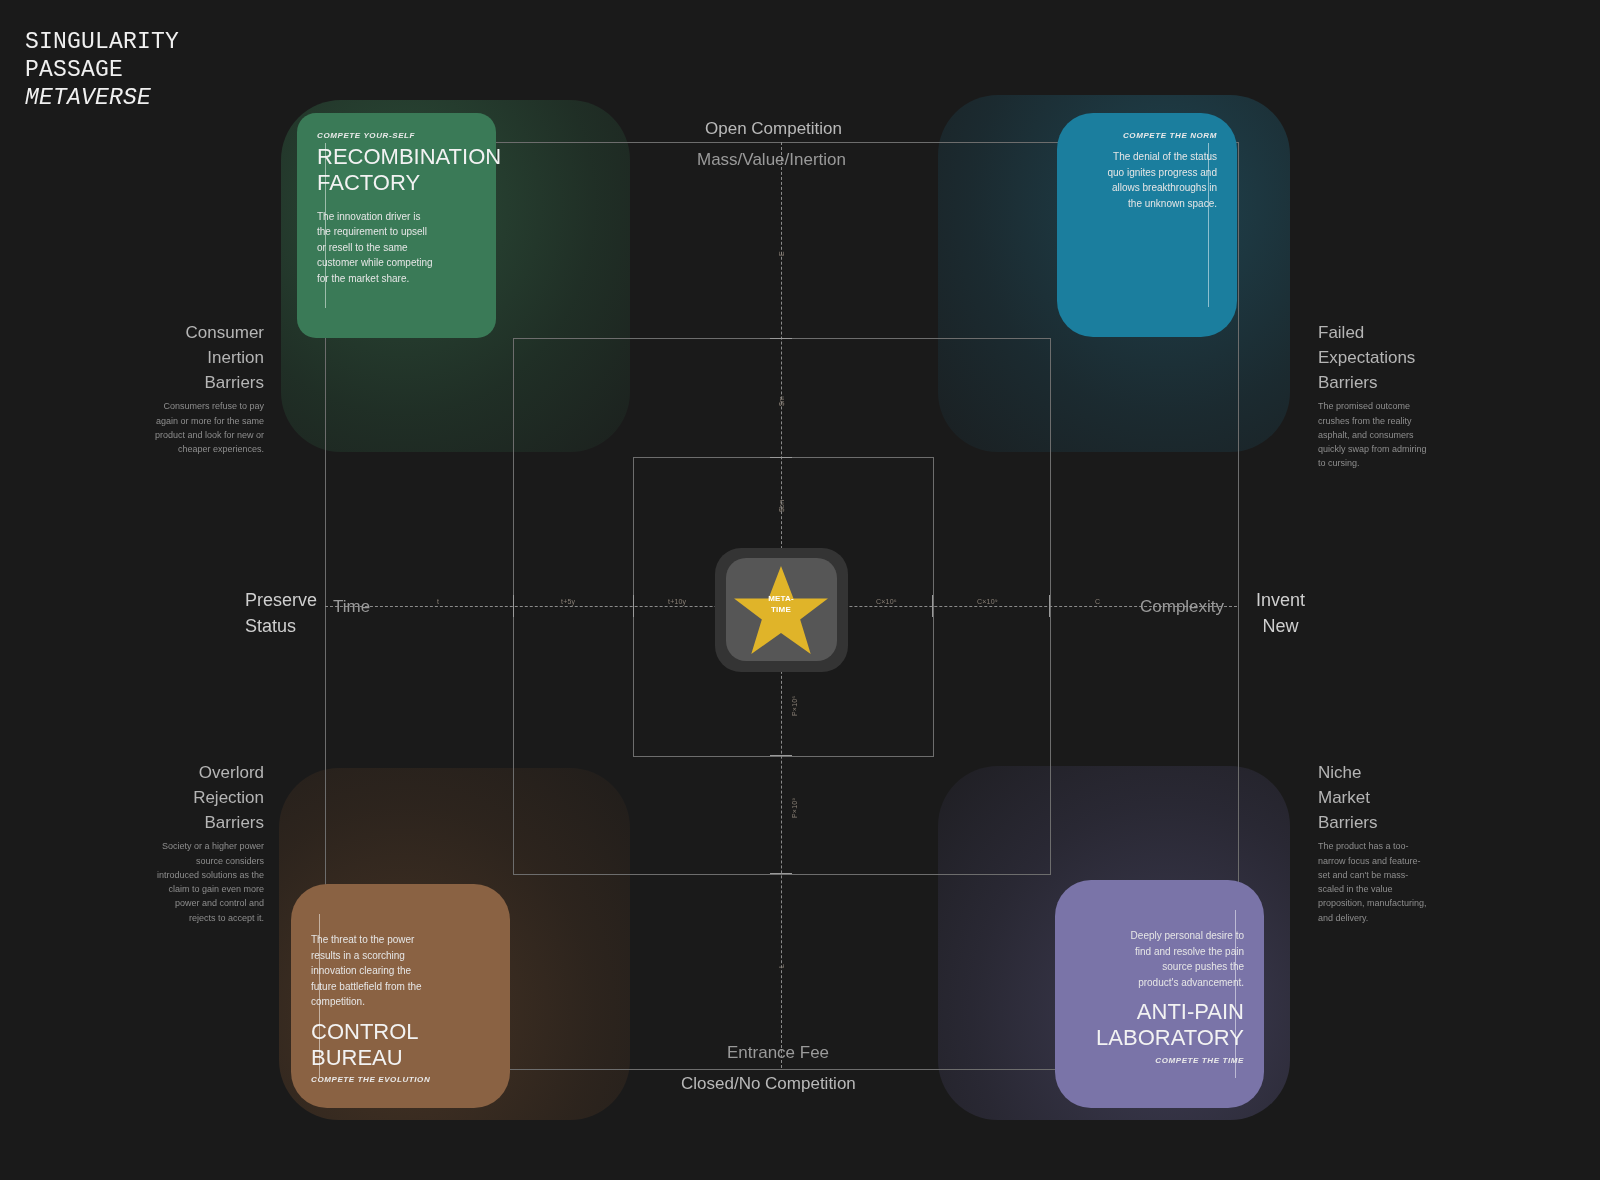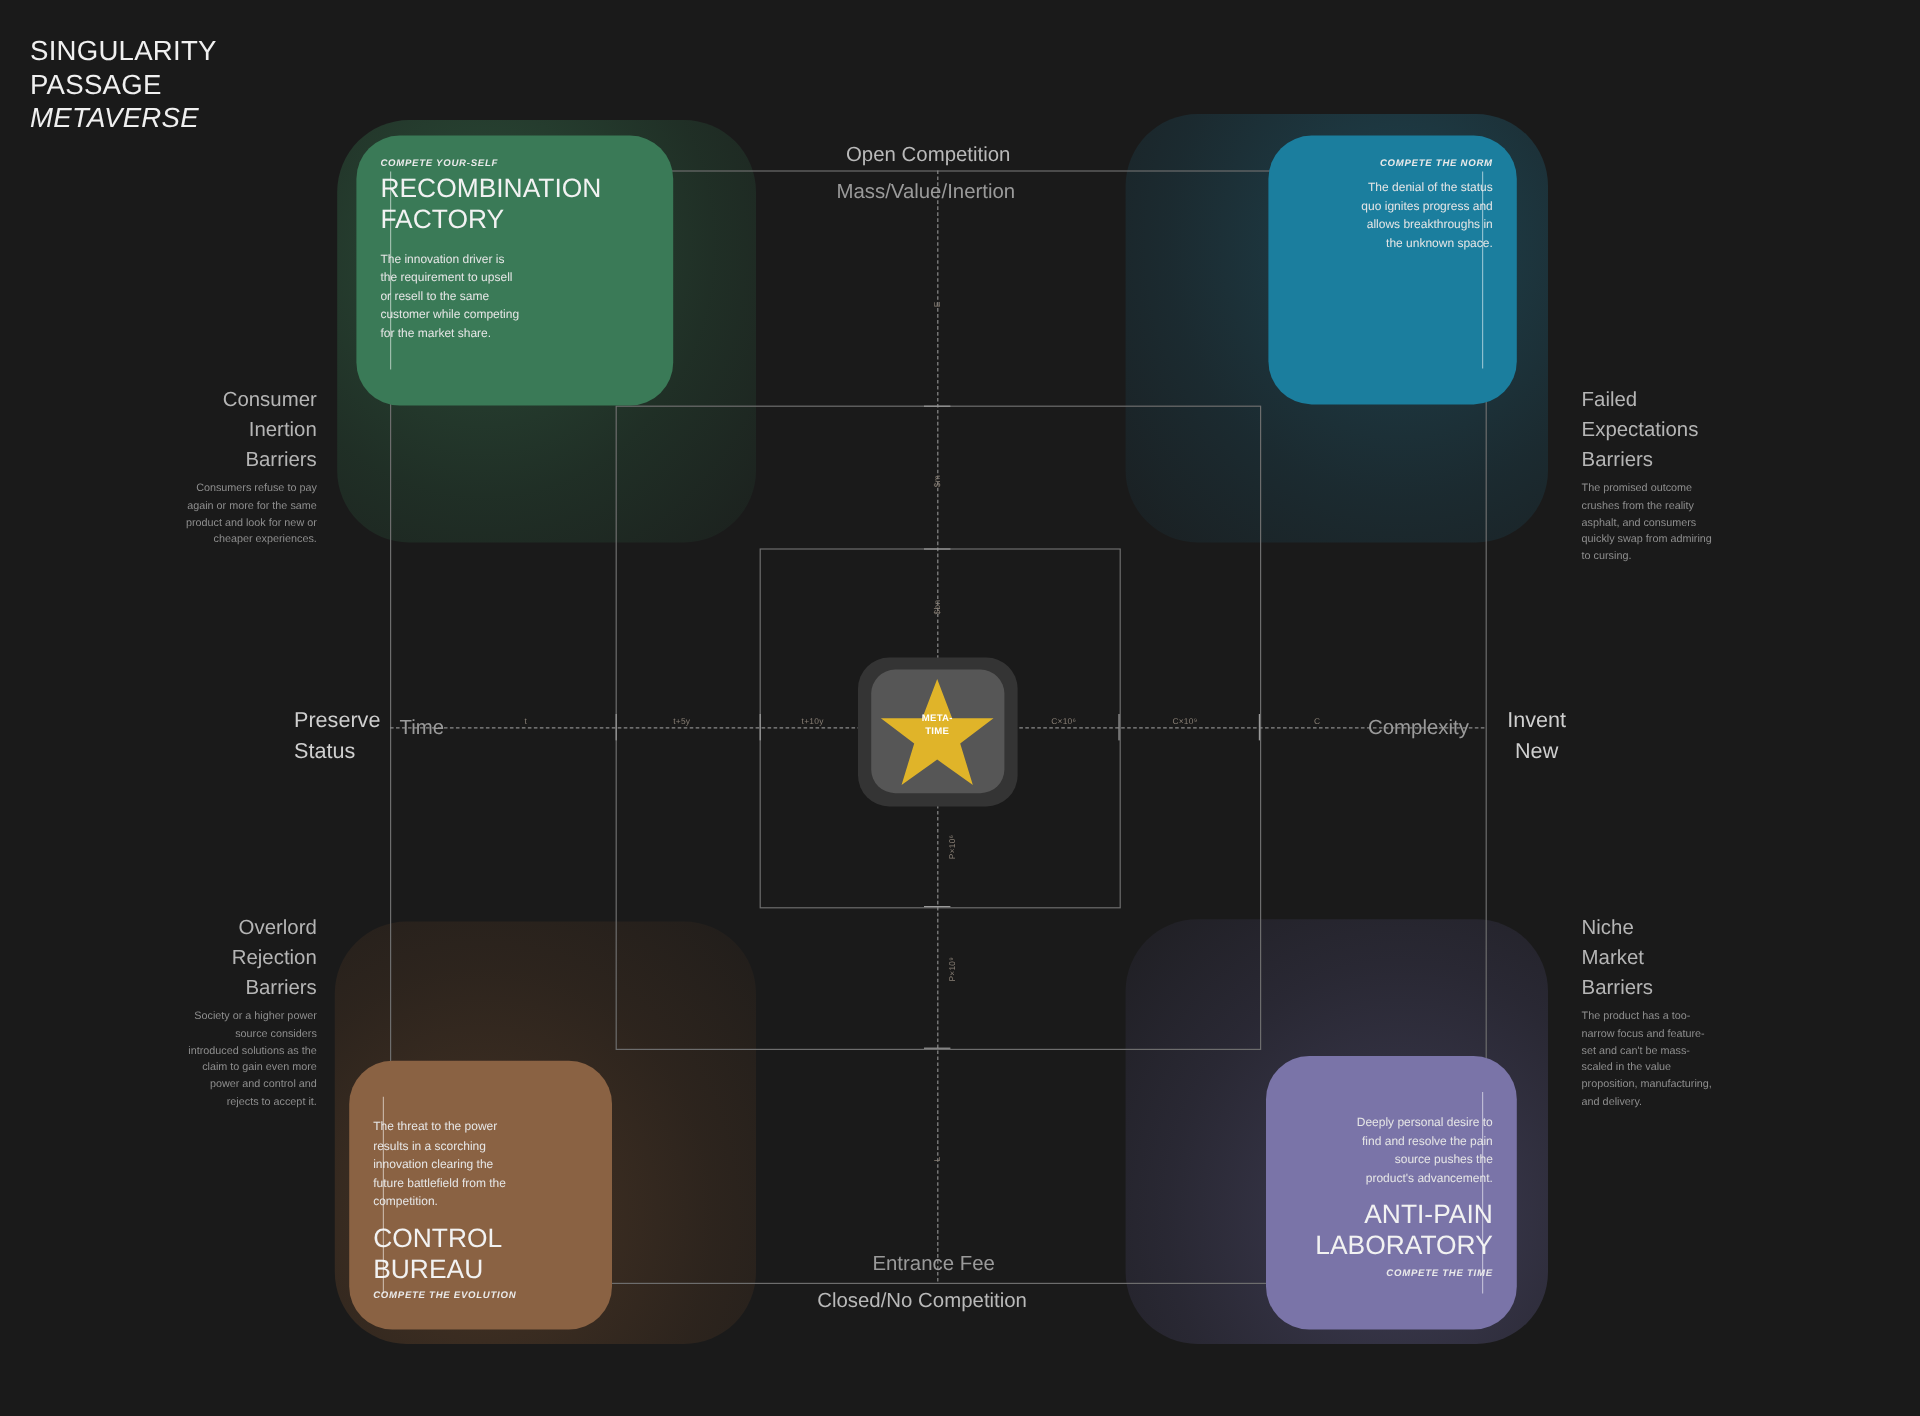--- a/index.html
+++ b/index.html
@@ -4,21 +4,21 @@
 <style>
   html,body{margin:0;padding:0;background:#1a1a1a;}
   body{width:1600px;height:1180px;position:relative;overflow:hidden;
        font-family:"Liberation Sans","DejaVu Sans",sans-serif;
        color:#e8e8e8;-webkit-font-smoothing:antialiased;}
 
   .canvas{position:absolute;inset:0;}
 
   
   .title{position:absolute;left:25px;top:28px;line-height:1.22;}
-  .title div{font-size:23px;color:#f0f0f0;letter-spacing:.2px;font-weight:400;}
+  .title div{font-size:23px;color:#f0f0f0;letter-spacing:.2px;font-weight:400;font-family:Liberation Mono, monospace;}
   .title .meta{font-style:italic;font-weight:400;}
 
   
   .blob{position:absolute;border-radius:60px;pointer-events:none;}
   .blob.tl{left:281px;top:100px;width:349px;height:352px;
       background:radial-gradient(ellipse at 35% 30%, rgba(60,125,85,.50), rgba(45,95,65,.30) 60%, rgba(40,80,58,.12) 100%);}
   .blob.tr{left:938px;top:95px;width:352px;height:357px;
       background:radial-gradient(ellipse at 65% 30%, rgba(36,110,135,.48), rgba(30,85,105,.28) 60%, rgba(28,70,88,.12) 100%);}
   .blob.bl{left:279px;top:768px;width:351px;height:352px;
       background:radial-gradient(ellipse at 35% 70%, rgba(120,80,48,.48), rgba(95,63,38,.27) 60%, rgba(78,52,32,.12) 100%);}
@@ -70,22 +70,22 @@
   .b-overlord{left:152px;top:760px;}
   .b-failed{left:1318px;top:320px;width:118px;}
   .b-niche{left:1318px;top:760px;width:112px;}
 
   
   .card{position:absolute;border-radius:36px;box-sizing:border-box;padding:18px 20px;}
   .card .kicker{font-size:8px;font-style:italic;font-weight:bold;letter-spacing:.6px;color:#eaeaea;}
   .card .h1{font-size:22px;line-height:1.2;color:#f2f2f2;font-weight:400;margin-top:4px;}
   .card .body{font-size:10px;line-height:1.55;color:#e6e6e6;margin-top:9px;}
 
-  .card-recomb{left:297px;top:113px;width:264px;height:225px;background:#3a7a57;}
-  .card-noncon{left:1057px;top:113px;width:207px;height:224px;background:#1b7e9e;text-align:right;}
+  .card-recomb{left:297px;top:113px;width:199px;height:225px;background:#3a7a57;border-radius:19px;}
+  .card-noncon{left:1057px;top:113px;width:180px;height:224px;background:#1b7e9e;text-align:right;}
   .card-control{left:291px;top:884px;width:219px;height:224px;background:#8a6243;}
   .card-antipain{left:1055px;top:880px;width:209px;height:228px;background:#7a74a8;text-align:right;}
 
   .card .vrule{position:absolute;top:30px;bottom:30px;width:0;border-left:1px solid rgba(255,255,255,.5);}
   .vrule.l{left:28px;}
   .vrule.r{right:28px;border-left:none;border-right:1px solid rgba(255,255,255,.5);}
 
   
   .node-outer{position:absolute;left:715px;top:548px;width:133px;height:124px;
       border-radius:26px;background:#343434;}

